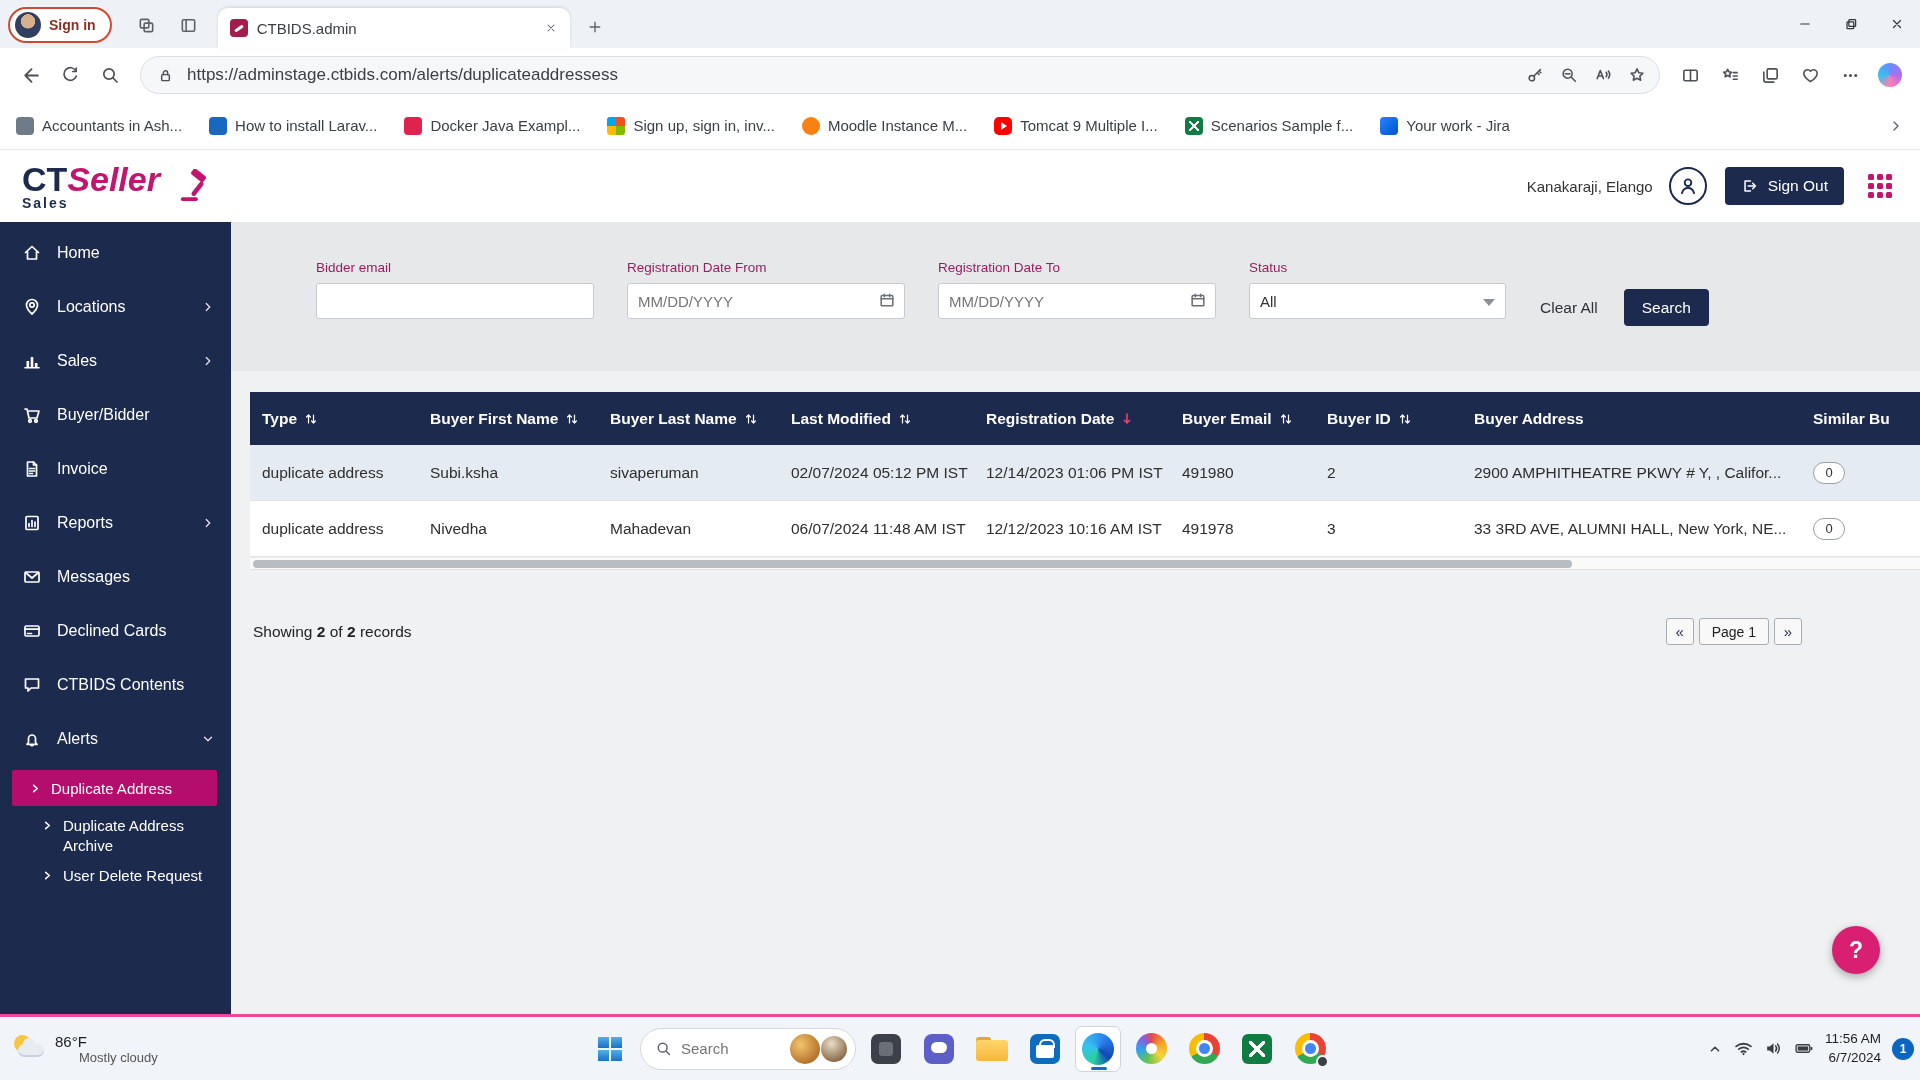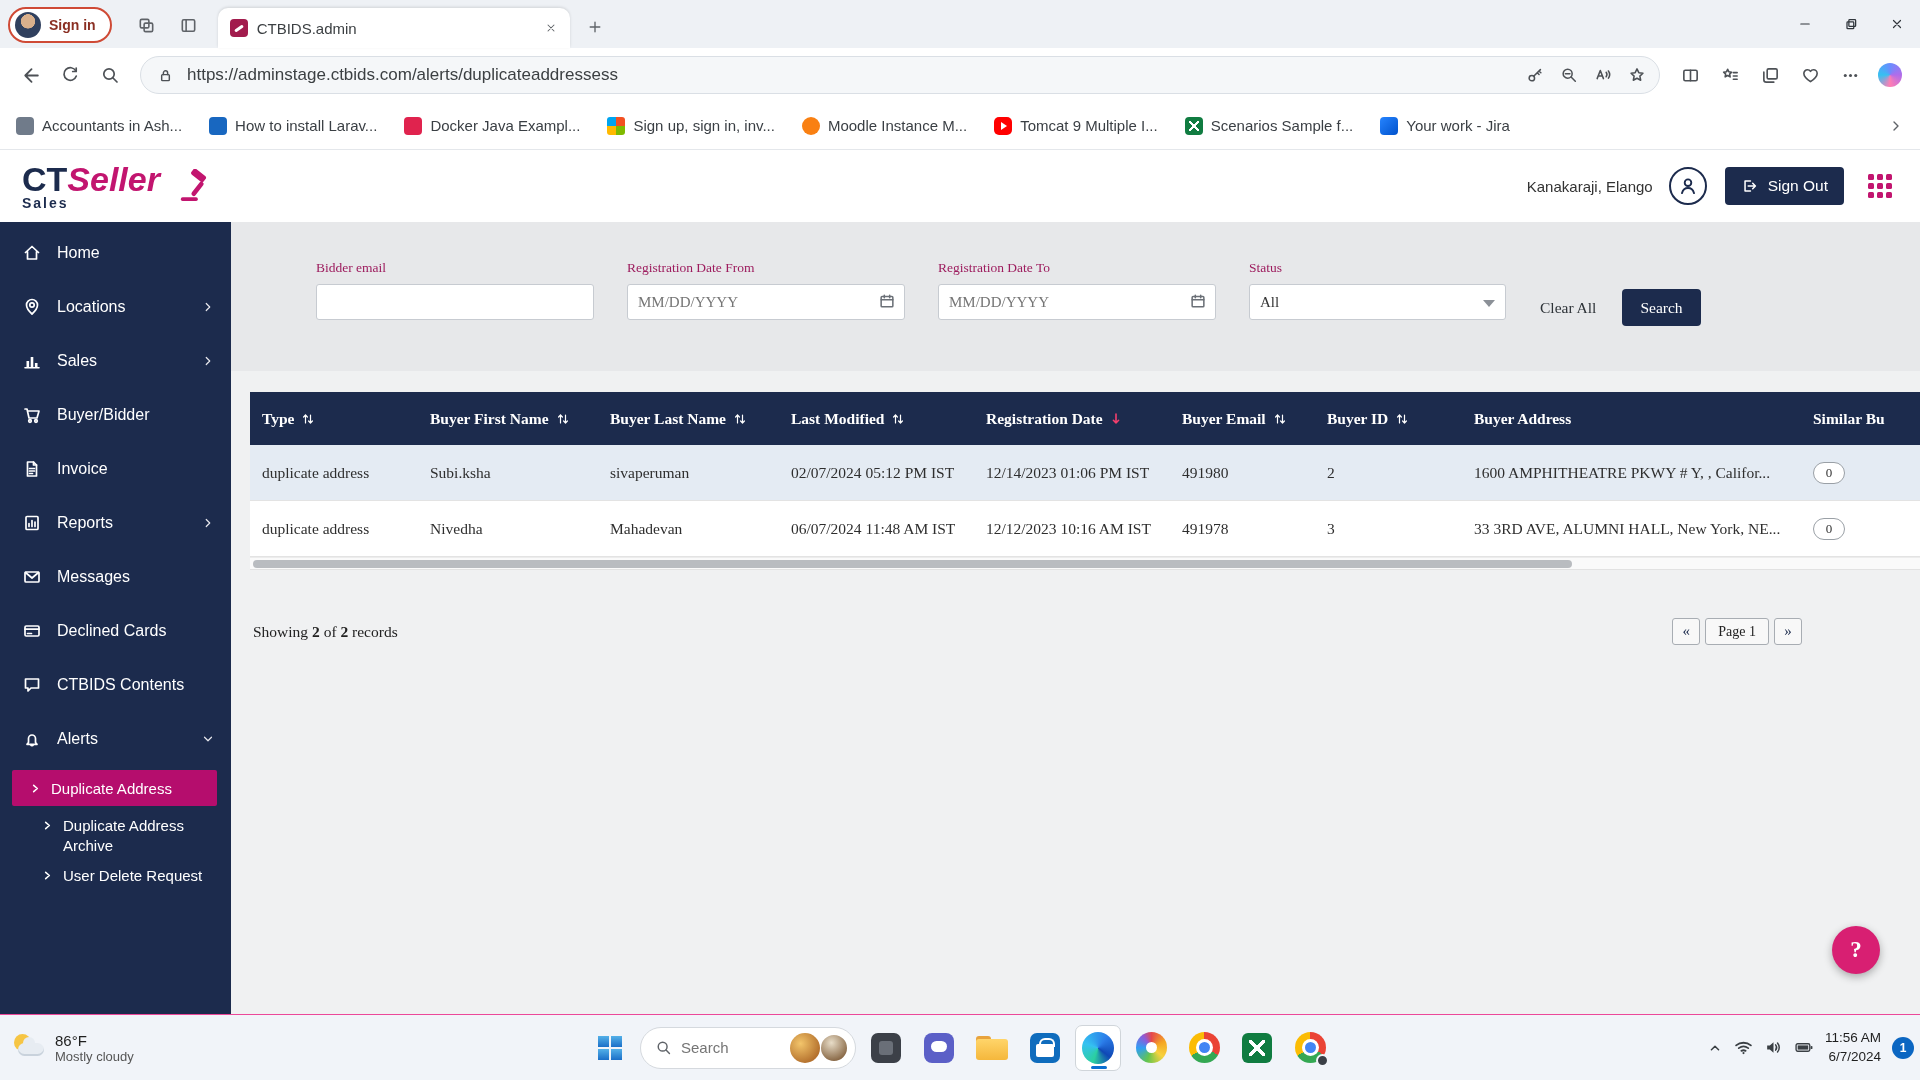--- a/index.html
+++ b/index.html
@@ -73,21 +73,21 @@
   .appbody { flex:1; display:flex; min-height:0; }
   .sidebar { width:231px; background:#1c2b4d; flex:none; padding-top:4px; }
   .sitem { height:54px; display:flex; align-items:center; gap:15px; padding:0 16px 0 22px; color:#fff; font-size:16px; cursor:pointer; }
   .sitem .chev { margin-left:auto; color:#e8e8ee; }
   .subitem { display:flex; align-items:center; gap:10px; color:#fff; font-size:15px; padding-left:30px; margin:10px 14px 10px 12px; cursor:pointer; }
   .subitem.active { background:#b50d6d; height:36px; margin:4px 14px 4px 12px; border-radius:2px; padding-left:18px; }
   .subitem.twoline { align-items:flex-start; line-height:1.35; }
   .subitem.twoline .slabel { width:122px; }
   .subitem.twoline svg { margin-top:4px; }
 
-  .main { flex:1; background:#f0f1f2; position:relative; min-width:0; overflow:hidden;font-family:Liberation Serif, serif; }
+  .main { flex:1; background:#f0f1f2; position:relative; min-width:0; overflow:hidden; }
   .fband { height:149px; background:#e7e8ea; display:flex; padding:38px 0 0 85px; }
   .fgroup { display:flex; flex-direction:column; gap:8px; margin-right:33px; }
   .flabel { font-size:13.5px; color:#9d1c5e; }
   .fld { position:relative; }
   .tin { width:278px; height:36px; border:1px solid #c7cbd1; border-radius:3px; background:#fff; font-family:inherit;
          font-size:15px; color:#333; padding:0 34px 0 10px; outline:none; }
   .tin.noicon { padding-right:10px; }
   .fldic { position:absolute; right:9px; top:8px; color:#6b7077; pointer-events:auto; }
   .statusbox { width:257px; height:36px; border:1px solid #c7cbd1; border-radius:3px; background:#fff;
                display:flex; align-items:center; padding:0 10px; font-size:15px; color:#333; position:relative; cursor:pointer; }
@@ -114,28 +114,28 @@
   .pager { display:flex; gap:5px; align-items:center; }
   .pbtn2 { height:27px; min-width:28px; border:1px solid #a8adb3; border-radius:3px; background:#f8f8f8; color:#1c2b4d;
            display:flex; align-items:center; justify-content:center; font-size:15px; cursor:pointer; padding:0 6px; }
   .pagebox { height:27px; border:1px solid #a8adb3; border-radius:3px; background:#f8f8f8; color:#222;
              display:flex; align-items:center; padding:0 12px; font-size:14px; }
   .helpbtn { position:absolute; right:40px; bottom:40px; width:48px; height:48px; border-radius:50%;
              background:#d81f72; color:#fff; font-size:23px; font-weight:700; display:flex; align-items:center;
              justify-content:center; box-shadow:0 3px 8px rgba(0,0,0,.3); cursor:pointer; }
 
   
-  .taskbar { height:66px; background:#f1f4f9; border-top:1px solid #ec4899; display:flex; align-items:center; position:relative; flex:none; }
+  .taskbar { height:66px; background:#f1f4f9; border-top:3px solid #ec4899; display:flex; align-items:center; position:relative; flex:none; }
   .weather { position:absolute; left:12px; display:flex; align-items:center; gap:9px; cursor:pointer; }
   .wicon { width:34px; height:30px; position:relative; }
   .wsun { position:absolute; left:2px; top:1px; width:17px; height:17px; border-radius:50%; background:#f6c544; }
   .wcloud { position:absolute; left:6px; top:10px; width:26px; height:13px; border-radius:8px; background:#e7ecf2; box-shadow:inset 0 -2px 0 #c9d2dc; }
   .wcloud::before { content:""; position:absolute; left:5px; top:-6px; width:12px; height:12px; border-radius:50%; background:#e7ecf2; }
   .wtemp { font-size:15px; color:#1f1f1f; }
-  .wdesc { font-size:13px; color:#555; }
+  .wdesc { font-size:13px; color:#555;margin-left:24px; }
   .tcenter { margin:0 auto; display:flex; align-items:center; gap:7px; }
   .tapp { width:46px; height:46px; border-radius:7px; display:flex; align-items:center; justify-content:center; cursor:pointer; position:relative; }
   .tapp.active { background:#fff; border:1px solid #d0d5da; }
   .tapp.active::after { content:""; position:absolute; bottom:1px; left:15px; width:16px; height:3px; border-radius:2px; background:#0a6fd1; }
   .winlogo { display:grid; grid-template-columns:repeat(2,11px); grid-gap:2px; }
   .winlogo span { width:11px; height:11px; background:linear-gradient(180deg,#53b0e8,#1b6fc8); }
   .tsearch { width:216px; height:42px; background:#fff; border:1px solid #d5d9de; border-radius:21px;
              display:flex; align-items:center; padding:0 6px 0 14px; gap:9px; }
   .tsearch input { border:none; outline:none; flex:1; font-size:15px; font-family:inherit; color:#5f6368; background:transparent; min-width:0; }
   .foodpic { width:30px; height:30px; border-radius:50%; flex:none; }
@@ -630,21 +630,21 @@
         </div>
 
         <div class="tr selected">
           <div class="td c0">duplicate address</div>
           <div class="td c1">Subi.ksha</div>
           <div class="td c2">sivaperuman</div>
           <div class="td c3">02/07/2024 05:12 PM IST</div>
           <div class="td c4">12/14/2023 01:06 PM IST</div>
           <div class="td c5">491980</div>
           <div class="td c6">2</div>
-          <div class="td c7">1600 AMPHITHEATRE PKWY # Y, , Califor...</div>
+          <div class="td c7">2900 AMPHITHEATRE PKWY # Y, , Califor...</div>
           <div class="td c8">
             <span class="badge">0</span>
           </div>
         </div>
 
         <div class="tr">
           <div class="td c0">duplicate address</div>
           <div class="td c1">Nivedha</div>
           <div class="td c2">Mahadevan</div>
           <div class="td c3">06/07/2024 11:48 AM IST</div>

